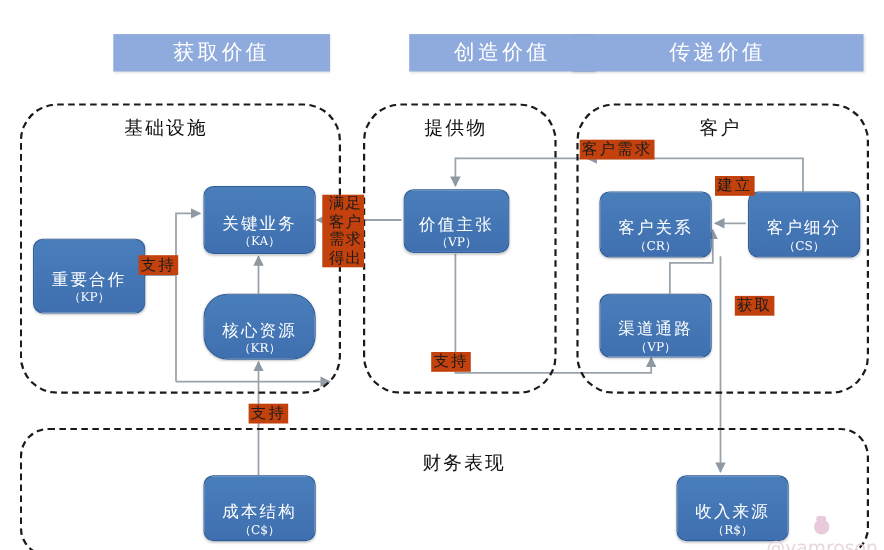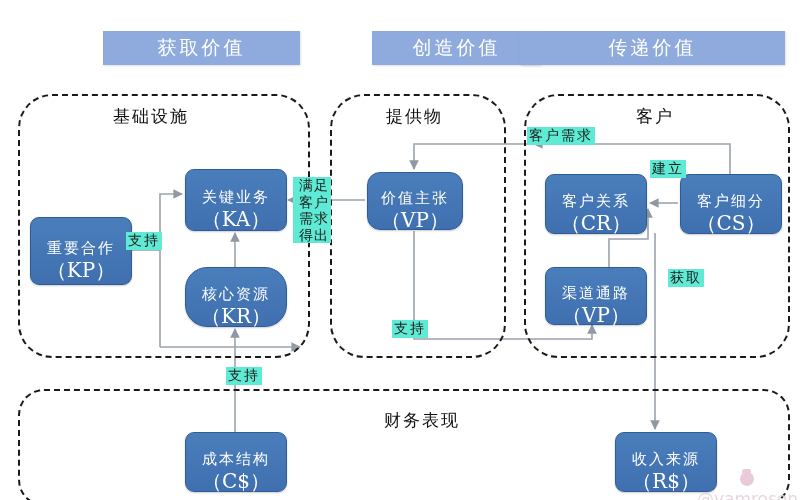--- a/index.html
+++ b/index.html
@@ -49,31 +49,31 @@
     border:1px solid #2E5C96;
     border-radius:9px;
     color:#ffffff;
     display:flex;flex-direction:column;
     align-items:center;justify-content:center;
     font-family:"DejaVu Serif","Liberation Serif",serif;
     box-shadow:0 1px 2px rgba(0,0,0,.2);
     line-height:1.25;
   }
   .node .l1{font-size:15px;letter-spacing:2px;margin-top:20px;}
-  .node .l2{font-size:20px;letter-spacing:0px;}
+  .node .l2{font-size:11px;letter-spacing:0px;}
 
   
   .elabel{
     position:absolute;
     color:#1b1b1b;
     font-size:14px;
     letter-spacing:2px;
     font-family:"DejaVu Serif","Liberation Serif",serif;
     white-space:nowrap;
-    background:#5eead4;
+    background:#c2410c;
     padding:0 2px;
   }
   .elabel.two{
     white-space:normal;width:34px;line-height:1.18;
     letter-spacing:1px;text-align:center;
   }
 
   
   .wm{
     position:absolute;
@@ -170,21 +170,21 @@
   <div class="node" style="left:185px;top:152px;width:100px;height:60px;">
     <span class="l1">关键业务</span>
     <span class="l2">（KA）</span>
   </div>
 
   <div class="node" style="left:185px;top:250px;width:100px;height:58px;border-radius:22px;">
     <span class="l1">核心资源</span>
     <span class="l2">（KR）</span>
   </div>
 
-  <div class="node" style="left:367px;top:155px;width:94px;height:56px;border-radius:13px;">
+  <div class="node" style="left:367px;top:155px;width:94px;height:56px;">
     <span class="l1">价值主张</span>
     <span class="l2">（VP）</span>
   </div>
 
   <div class="node" style="left:545px;top:157px;width:100px;height:58px;">
     <span class="l1">客户关系</span>
     <span class="l2">（CR）</span>
   </div>
 
   <div class="node" style="left:680px;top:157px;width:100px;height:58px;">

